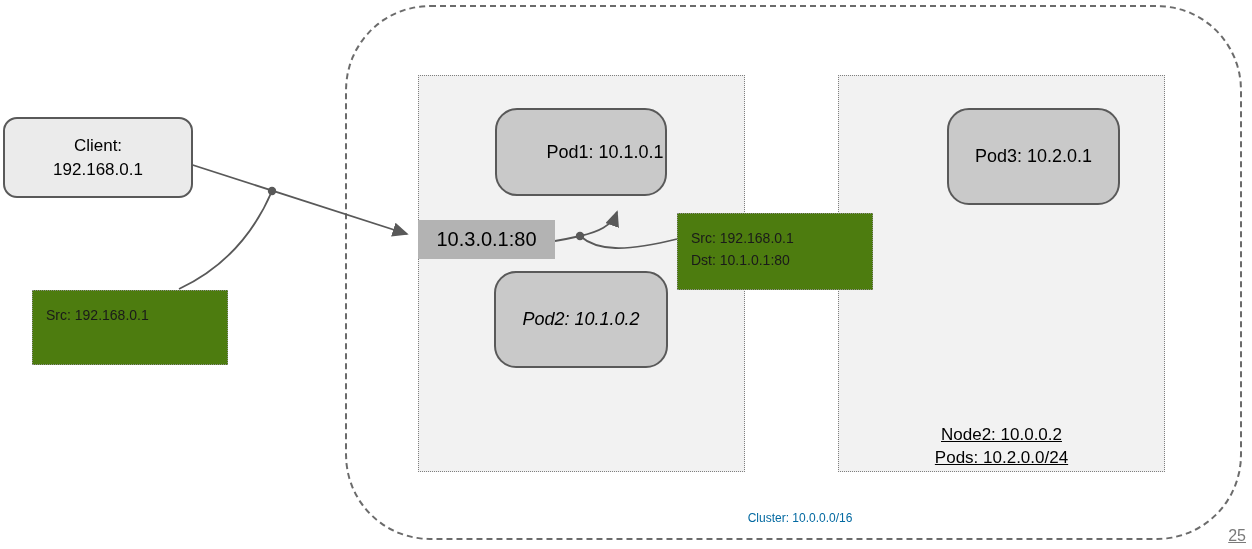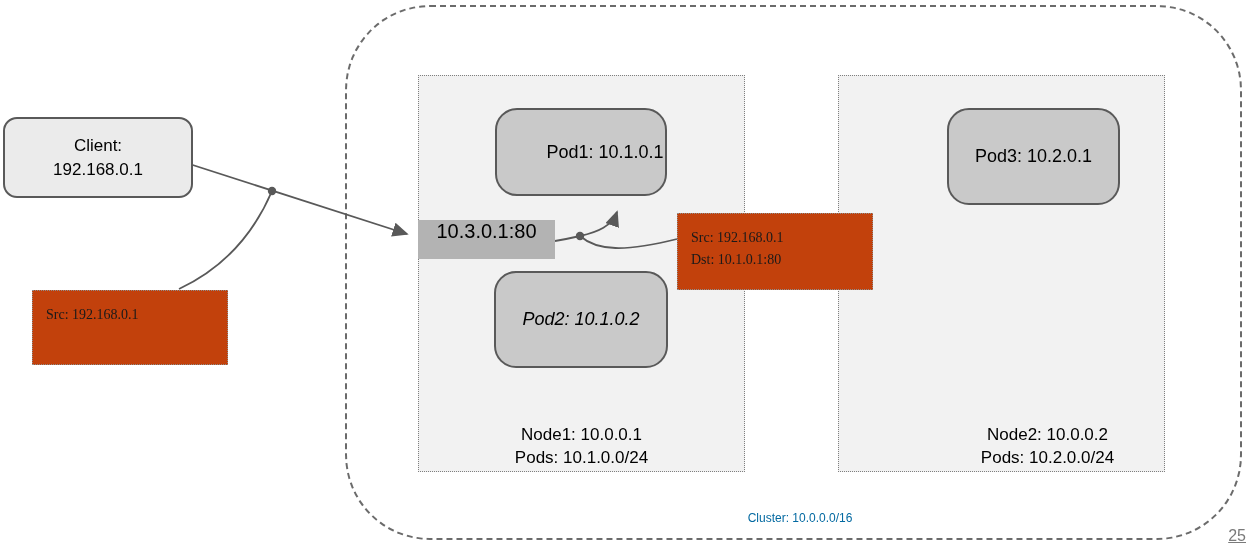--- a/index.html
+++ b/index.html
@@ -37,21 +37,21 @@
   .node-label {
     position: absolute;
     top: 423px;
     width: 327px;
     text-align: center;
     font-size: 17px;
     line-height: 23px;
     color: #000000;
   }
   .node-label.n1 { left: 418px; }
-  .node-label.n2 { left: 884px; }
+  .node-label.n2 { left: 838px; text-decoration: underline; }
 
   .pod-box {
     position: absolute;
     background: #c9c9c9;
     border: 2px solid #595959;
     border-radius: 22px;
     display: flex;
     align-items: center;
     justify-content: center;
     font-size: 18px;
@@ -76,34 +76,34 @@
     line-height: 24px;
     color: #000000;
   }
 
   .service-box {
     position: absolute;
     left: 418px; top: 220px;
     width: 137px; height: 39px;
     background: #b3b3b3;
     display: flex;
+    align-items: center;
     justify-content: center;
     font-size: 20px;
     color: #000000;
   }
 
   .packet-note {
     position: absolute;
-    background: #c2410c;
+    background: #4d7c0f;
     border: 1px dotted #8f8f8f;
     font-size: 14px;
     line-height: 22px;
     color: #1a1a1a;
     padding: 13px 8px 0 13px;
-    font-family: Liberation Serif, serif;
   }
   .note1 { left: 32px;  top: 290px; width: 196px; height: 75px; }
   .note2 { left: 677px; top: 213px; width: 196px; height: 77px; }
 
   .cluster-label {
     position: absolute;
     left: 650px; top: 511px;
     width: 300px;
     text-align: center;
     font-size: 12px;
@@ -176,24 +176,20 @@
   </div>
 
   <div class="packet-note note1">
     <div>Src: 192.168.0.1</div>
   </div>
   <div class="packet-note note2">
     <div>Src: 192.168.0.1</div>
     <div>Dst: 10.1.0.1:80</div>
   </div>
 
-  <div class="node-label n1">
-    <div>Node1: 10.0.0.1</div>
-    <div>Pods: 10.1.0.0/24</div>
-  </div>
   <div class="node-label n2">
     <div>Node2: 10.0.0.2</div>
     <div>Pods: 10.2.0.0/24</div>
   </div>
 
   <div class="cluster-label">Cluster: 10.0.0.0/16</div>
 
   <div class="page-number">25</div>
 
 </div>

